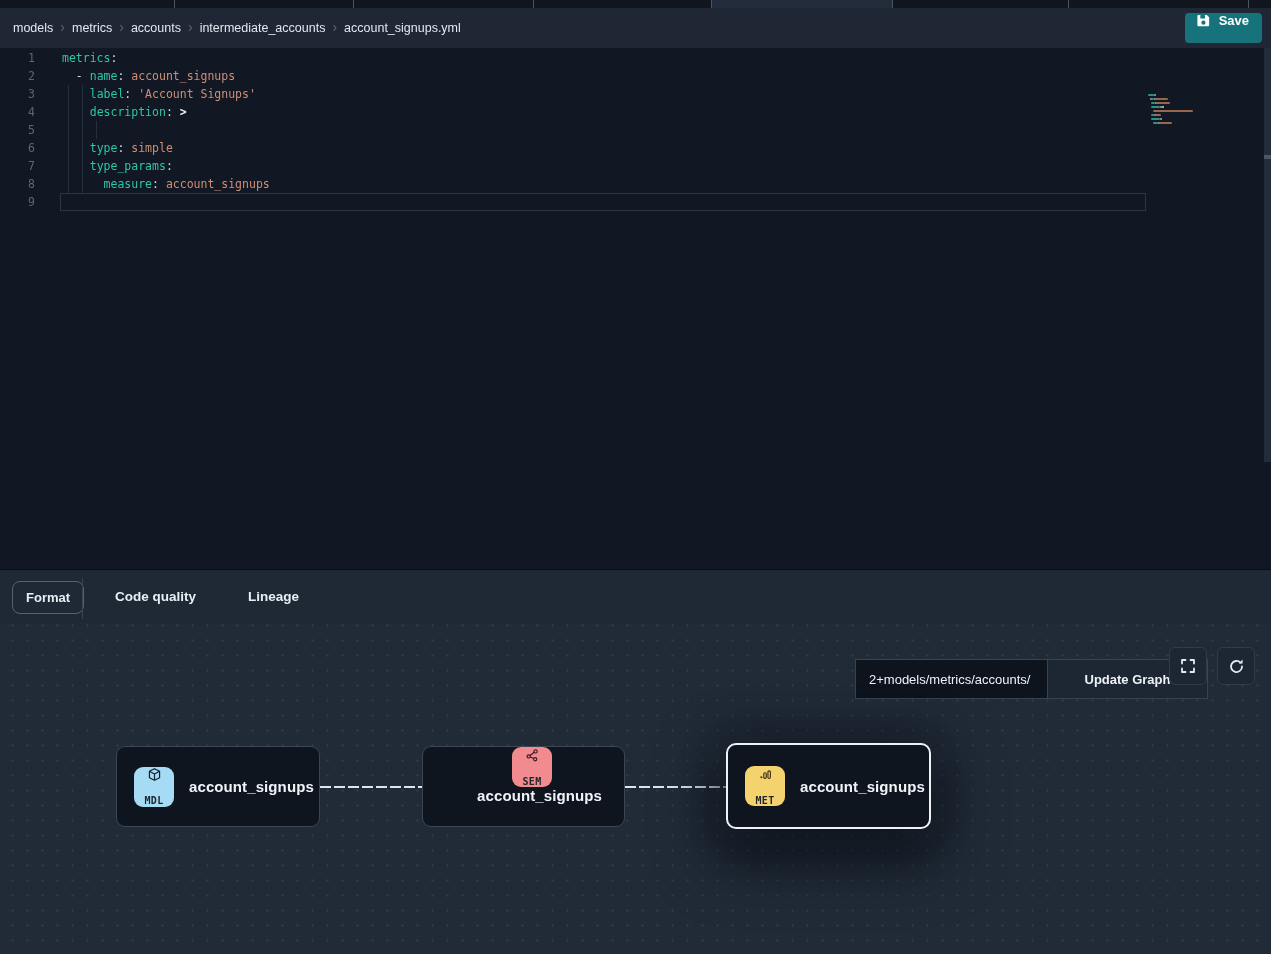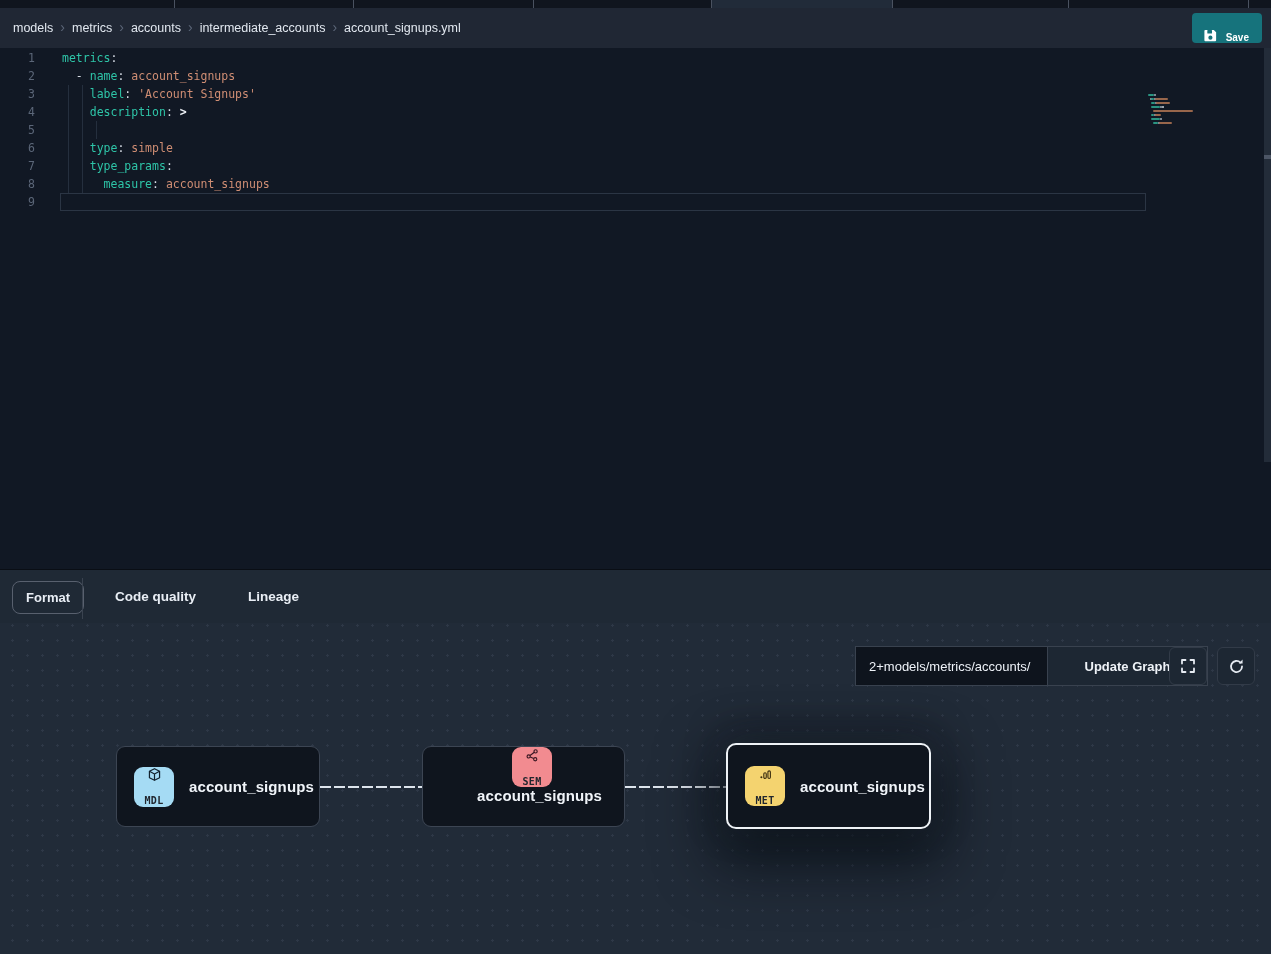--- a/index.html
+++ b/index.html
@@ -17,21 +17,21 @@
   .tabstrip .seg:nth-child(8){flex:1; border-right:none;}
 
   
   .topbar { position:absolute; left:0; top:8px; width:100%; height:40px; background:#202734;
             display:flex; align-items:center; padding:0 9px 0 13px; }
   .breadcrumb { display:flex; align-items:center; font-size:12.5px; color:#e2e8f0; }
   .breadcrumb .sep { color:#5b6678; font-size:14px; margin:0 7px; position:relative; top:-1px; }
   .breadcrumb .crumb { cursor:default; }
   .savebtn { margin-left:auto; height:30px; padding:0 13px 0 11px; border:none; border-radius:4px;
              background:var(--c-save,#16737c); color:#fff; font-family:"Liberation Sans",sans-serif;
-             font-size:10px; font-weight:700; display:flex; align-items:flex-end; gap:8px; cursor:pointer; }
+             font-size:13px; font-weight:700; display:flex; align-items:flex-start; gap:8px; cursor:pointer; }
 
   
   .editor { position:absolute; left:0; top:48px; width:100%; height:521px; background:#111824;
             font-family:"DejaVu Sans Mono", monospace; font-size:11.5px; }
   .rows { position:absolute; left:0; top:1px; width:100%; }
   .row { display:flex; height:18px; line-height:18px; white-space:pre; }
   .ln { width:48px; padding-right:13px; text-align:right; color:#5b6678; font-size:11.5px; }
   .lc { padding-left:14px; color:#d7dde6; }
   .tk-key { color:var(--c-key,#2ec5a8); }
   .tk-str { color:var(--c-val,#d08e74); }
@@ -58,21 +58,21 @@
   .tabs { position:absolute; left:99px; top:0; height:53px; display:flex; gap:20px; }
   .tab { position:relative; height:100%; display:flex; align-items:center; padding:0 16px;
          color:#e9eef5; font-size:13.5px; font-weight:600; cursor:pointer; }
   .tab.active::after { content:""; position:absolute; left:50%; transform:translateX(-50%);
          bottom:-2px; width:80px; height:2.5px; border-radius:2px; background:#c6cfda; }
 
   
   .canvas { position:absolute; left:0; top:53px; width:100%; height:332px; background:#212b38;
             background-image:radial-gradient(#2e3847 1px, transparent 1.3px);
             background-size:15px 15px; background-position:5px 10px; }
-  .ctrl-group { position:absolute; left:855px; top:23px; width:353px; height:40px; display:flex;
+  .ctrl-group { position:absolute; left:855px; top:36px; width:353px; height:40px; display:flex;
                 border:1px solid #39424f; border-radius:0; overflow:hidden; }
   .ctrl-input { width:191px; height:100%; background:#0e141d; border:none; outline:none;
                 color:#eef2f8; font-family:"Liberation Sans",sans-serif; font-size:13px; padding:0 13px; }
   .ctrl-update { flex:1; background:#1d2733; border:none; border-left:1px solid #39424f;
                  color:#eef2f7; font-family:"Liberation Sans",sans-serif; font-size:13px; font-weight:600; cursor:pointer; }
   .iconbtn { position:absolute; top:24px; width:38px; height:38px; border-radius:6px;
              background:#1d2733; border:1px solid #323b48; display:flex; align-items:center;
              justify-content:center; cursor:pointer; }
   .iconbtn.fullscreen { left:1169px; } .iconbtn.refresh { left:1217px; }
 

